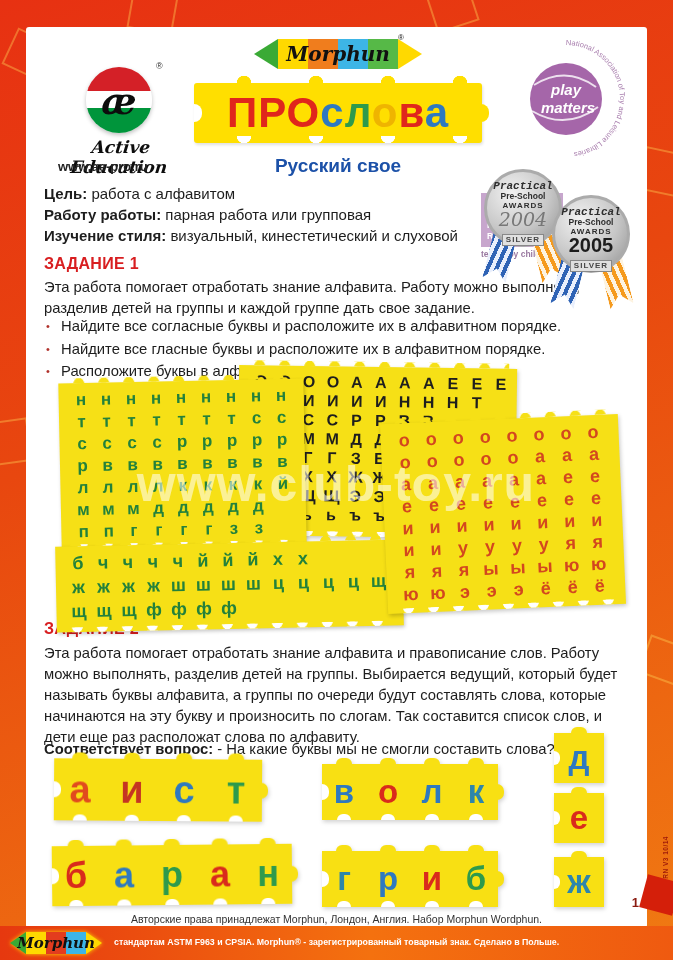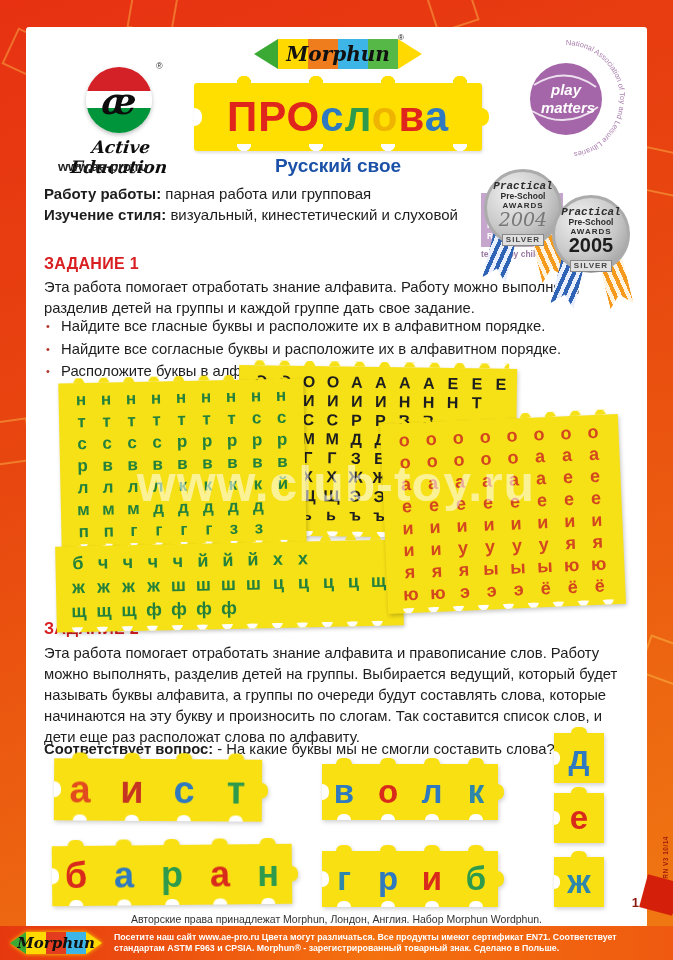--- a/index.html
+++ b/index.html
@@ -25,21 +25,21 @@
   .seg1{ background:#ffd900; } .seg2{ background:#f07d1d; } .seg3{ background:#3db5e6; } .seg4{ background:#56b947; }
   .m-text{ position:absolute; left:0; right:0; top:0; bottom:0; display:flex; align-items:center; justify-content:center;
     font-family:"DejaVu Serif", serif; font-style:italic; font-weight:bold; font-size:20px; color:#111; }
   .m-reg{ position:absolute; right:18px; top:-6px; font-size:8px; color:#111; font-family:"Liberation Sans",sans-serif; font-style:normal;}
   .m-logo.small{ height:22px; position:relative; flex:0 0 auto; filter:drop-shadow(0 0 2px #ffd900);}
   .m-logo.small .m-seg{ width:20px; }
   .m-logo.small .m-head-l{ border-top-width:11px; border-bottom-width:11px; border-right-width:16px; }
   .m-logo.small .m-head-r{ border-top-width:11px; border-bottom-width:11px; border-left-width:16px; }
   .m-logo.small .m-text{ font-size:15px; }
   
-  .banner{ position:absolute; left:168px; top:56px; width:288px; height:68px; background:#ffdf00;
+  .banner{ position:absolute; left:168px; top:56px; width:288px; height:60px; background:#ffdf00;
     display:flex; align-items:center; justify-content:center; border-radius:3px; z-index:2;
     box-shadow:1px 2px 3px rgba(0,0,0,.12); }
   .banner::before{ content:""; position:absolute; top:-7px; left:14px; right:14px; height:7px;
     background-image:radial-gradient(circle at 50% 100%, #ffdf00 0 7px, transparent 7.5px);
     background-size:72px 7px; background-repeat:repeat-x; }
   .banner::after{ content:""; position:absolute; bottom:0; left:14px; right:14px; height:7px;
     background-image:radial-gradient(circle at 50% 0, #fff 0 7px, transparent 7.5px);
     background-size:72px 7px; background-repeat:repeat-x; }
   .banner .left-notch{ position:absolute; left:0; top:50%; margin-top:-9px; width:8px; height:18px; border-radius:0 9px 9px 0; background:#fff; }
   .banner .right-tab{ position:absolute; right:-7px; top:50%; margin-top:-9px; width:8px; height:18px; border-radius:0 9px 9px 0; background:#ffdf00; }
@@ -220,29 +220,30 @@
       <div class="circ">
         <div class="l1">Practical</div>
         <div class="l2">Pre-School</div>
         <div class="l3">AWARDS</div>
         <div class="year">2005</div>
         <span class="silver">SILVER</span>
       </div>
     </div>
 
     <div class="info">
+      <div><b>Цель:</b><span> работа с алфавитом</span></div>
       <div><b>Работу работы:</b><span> парная работа или групповая</span></div>
       <div><b>Изучение стиля:</b><span> визуальный, кинестетический и слуховой</span></div>
     </div>
 
     <div class="h-task" style="top:228px;">ЗАДАНИЕ 1</div>
     <div class="para" style="top:250px;width:565px;">Эта работа помогает отработать знание алфавита. Работу можно выполнять, разделив детей на группы и каждой группе дать свое задание.</div>
     <ul class="bullets">
+      <li>Найдите все согласные буквы и расположите их в алфавитном порядке.</li>
       <li>Найдите все гласные буквы и расположите их в алфавитном порядке.</li>
-      <li>Найдите все согласные буквы и расположите их в алфавитном порядке.</li>
       <li>Расположите буквы в алфавитном порядке.</li>
     </ul>
 
     <div class="board" id="board-mid">
         <div class="brow">
           <span class="cell">О</span>
           <span class="cell">О</span>
           <span class="cell">О</span>
           <span class="cell">О</span>
           <span class="cell">А</span>
@@ -568,18 +569,17 @@
   <div class="bottom-band">
     <div class="m-logo small">
       <div class="m-head-l"></div>
       <div class="m-seg seg1"></div>
       <div class="m-seg seg2" style="background:#e33c1e;"></div>
       <div class="m-seg seg3"></div>
       <div class="m-head-r"></div>
       <div class="m-text">Morphun</div>
     </div>
     <div class="band-text">
-      <div>Посетите наш сайт www.ae-pro.ru Цвета могут различаться. Все продукты имеют сертификат EN71. Соответствует</div>
       <div>стандартам ASTM F963 и CPSIA. Morphun® - зарегистрированный товарный знак. Сделано в Польше.</div>
     </div>
   </div>
 
 </div>
 
 </body></html>

